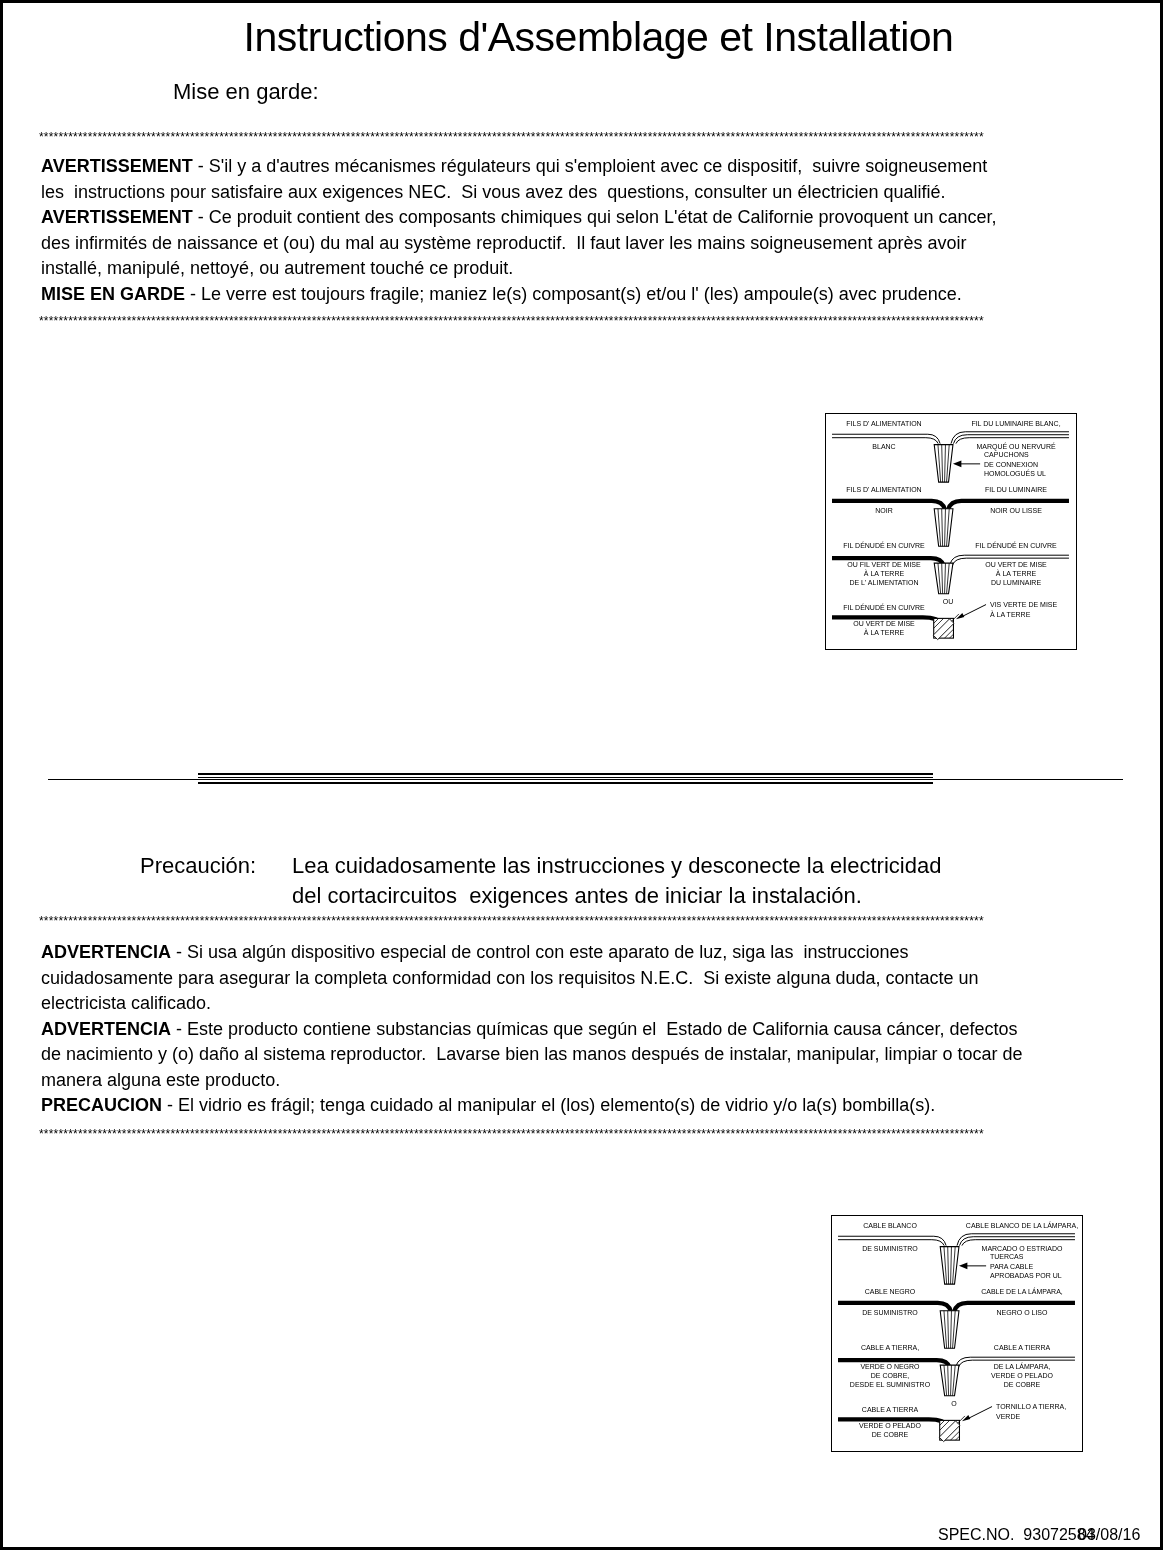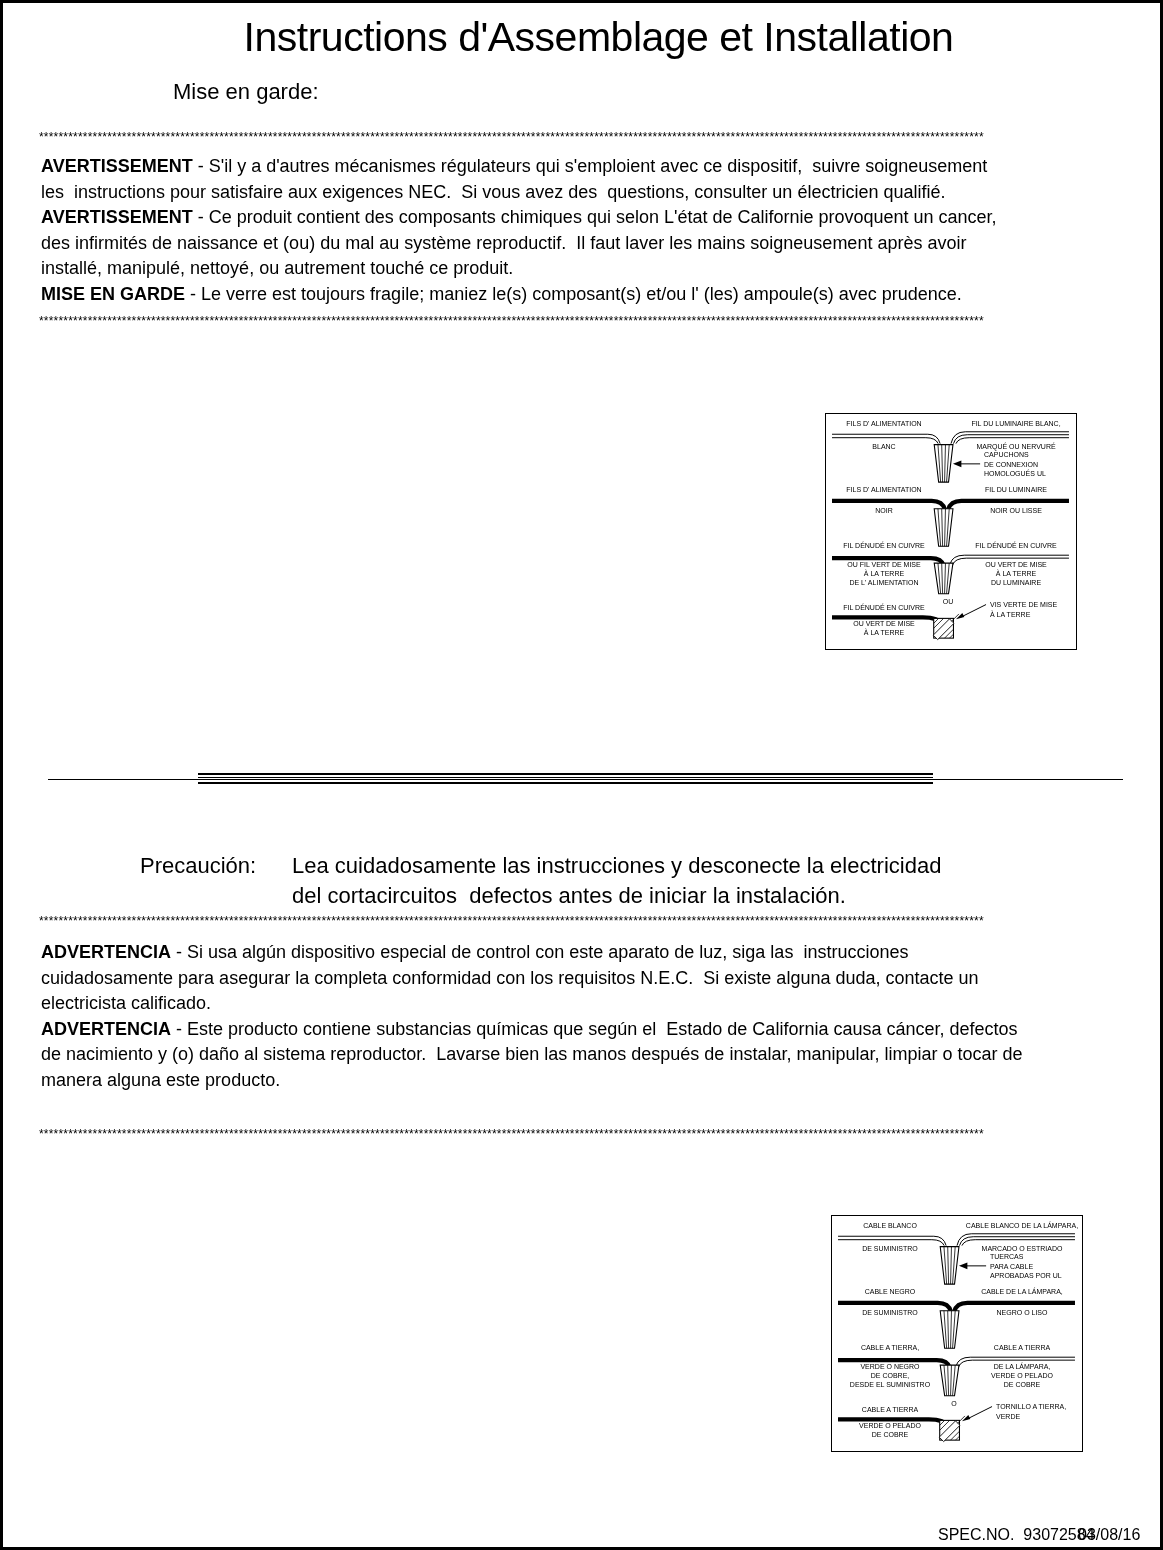--- a/index.html
+++ b/index.html
@@ -130,31 +130,32 @@
   <div>
     <div class="abs divline" style="left:195px; top:770px; width:735px; height:1.5px;"></div>
     <div class="abs divline" style="left:195px; top:773.5px; width:735px; height:1.2px;"></div>
     <div class="abs divline" style="left:45px; top:775.5px; width:1075px; height:1.2px;"></div>
     <div class="abs divline" style="left:195px; top:778.5px; width:735px; height:2.8px;"></div>
   </div>
 
 
   <div class="abs sub-label" style="left:137px; top:850px;">Precaución:</div>
   <div class="abs sub-lines" style="left:289px; top:848px;">Lea cuidadosamente las instrucciones y desconecte la electricidad
-del cortacircuitos  defectos antes de iniciar la instalación.</div>
+del cortacircuitos  exigences antes de iniciar la instalación.</div>
 
   <div class="abs stars" style="top:911px;">**************************************************************************************************************************************************************************************************</div>
 
   <div class="abs bodytext" style="top:937px;">
     <p><b>ADVERTENCIA</b><span> - Si usa algún dispositivo especial de control con este aparato de luz, siga las  instrucciones
 cuidadosamente para asegurar la completa conformidad con los requisitos N.E.C.  Si existe alguna duda, contacte un
 electricista calificado.</span></p>
     <p><b>ADVERTENCIA</b><span> - Este producto contiene substancias químicas que según el  Estado de California causa cáncer, defectos
 de nacimiento y (o) daño al sistema reproductor.  Lavarse bien las manos después de instalar, manipular, limpiar o tocar de
 manera alguna este producto.</span></p>
+    <p><b>PRECAUCION</b><span> - El vidrio es frágil; tenga cuidado al manipular el (los) elemento(s) de vidrio y/o la(s) bombilla(s).</span></p>
   </div>
 
   <div class="abs stars" style="top:1124px;">**************************************************************************************************************************************************************************************************</div>
 
   <div class="abs diagram" style="left:828px; top:1212px;">
     <svg width="249" height="234" viewBox="0 0 252 237">
       <g>
         <path class="w1" d="M6 20.5 H103 Q113 20.5 115.5 30"></path>
         <path class="w1" d="M6 24 H101 Q111 24 113.5 30"></path>
         <path class="w1" d="M246 18 H141 Q129 18 126.5 30"></path>

